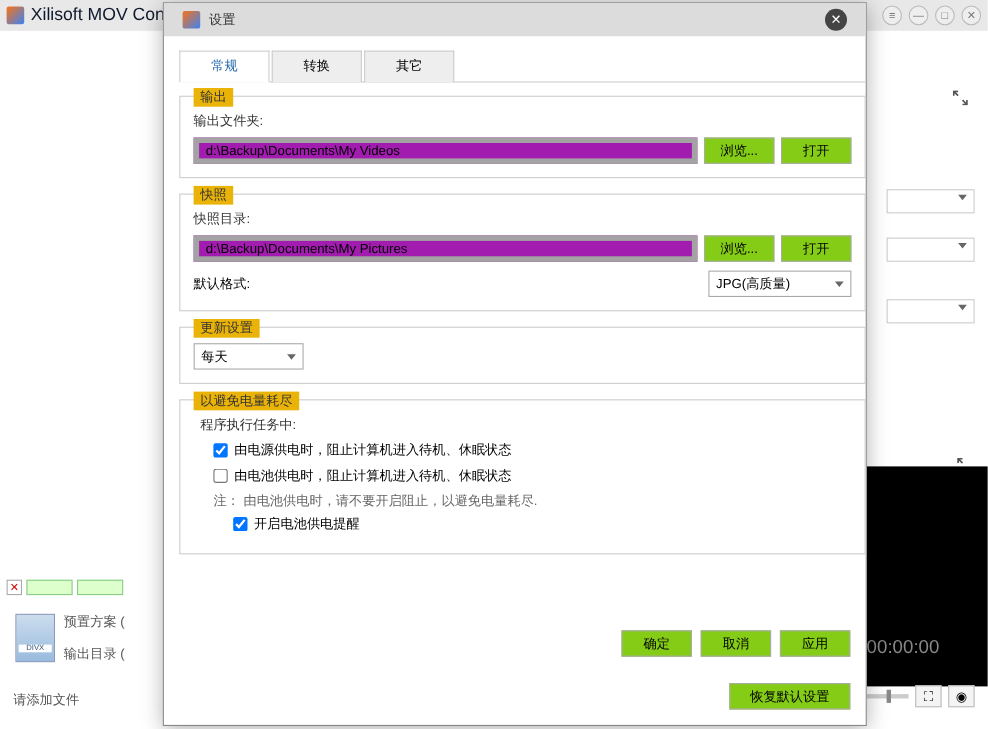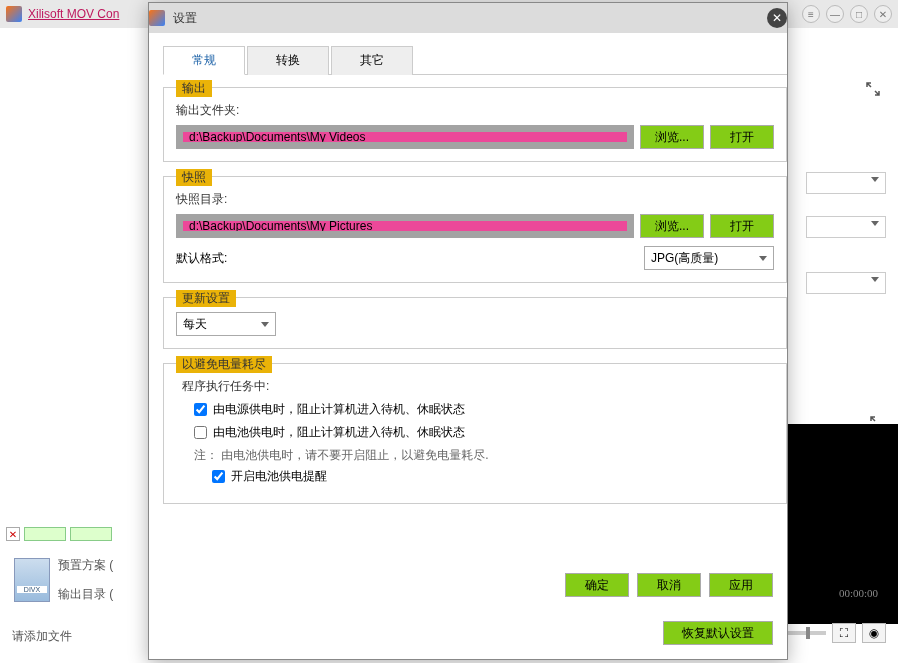--- a/index.html
+++ b/index.html
@@ -2,21 +2,21 @@
 <html><head>
 <meta charset="utf-8">
 <style>
 * { box-sizing: border-box; margin: 0; padding: 0; }
 body { font-family: "Microsoft YaHei", "SimSun", sans-serif; font-size: 12px; background: #fff; overflow: hidden; width: 898px; height: 663px; position: relative; }
 
 
 .main-window { position: absolute; top: 0; left: 0; width: 898px; height: 663px; background: #fff; }
 .main-titlebar { height: 28px; background: #e8e8e8; display: flex; align-items: center; padding: 0 6px; }
 .main-titlebar .app-icon { width: 16px; height: 16px; background: linear-gradient(135deg,#f97316,#3b82f6); border-radius: 2px; margin-right: 6px; }
-.main-titlebar .app-title { color: #be185d; font-size: 12px; text-decoration: underline; }
+.main-titlebar .app-title { color: #0f172a; font-size: 16px; }
 .main-titlebar .win-btns { margin-left: auto; display: flex; gap: 6px; }
 .win-btn { width: 18px; height: 18px; border: 1px solid #bbb; border-radius: 50%; display: flex; align-items: center; justify-content: center; font-size: 10px; color: #777; background: #eee; cursor: pointer; }
 
 .main-body { position: relative; height: 635px; }
 .expand-icon { position: absolute; top: 54px; right: 16px; width: 16px; height: 16px; }
 .dropdown-bg { position: absolute; right: 12px; height: 22px; width: 80px; border: 1px solid #ccc; background: #fff; }
 .dropdown-bg .chev { float: right; margin: 4px 6px 0 0; }
 
 .thumb-strip { position: absolute; left: 6px; bottom: 122px; display: flex; align-items: center; gap: 4px; }
 .thumb-x { width: 14px; height: 14px; border: 1px solid #aaa; display: flex; align-items: center; justify-content: center; color: #c00; font-size: 10px; }
@@ -24,44 +24,44 @@
 
 .preset-row { position: absolute; left: 14px; bottom: 60px; display: flex; align-items: center; gap: 8px; }
 .preset-row .file-ico { width: 36px; height: 44px; background: linear-gradient(#cde,#9bd); border: 1px solid #89b; position: relative; }
 .preset-row .file-ico::after { content: "DIVX"; position: absolute; bottom: 8px; left: 2px; right: 2px; font-size: 7px; text-align: center; background: #fff; color: #357; }
 .preset-labels { display: flex; flex-direction: column; gap: 12px; color: #555; }
 
 .status-text { position: absolute; left: 12px; bottom: 18px; color: #555; }
 
 .preview-pane { position: absolute; right: 0; top: 396px; width: 110px; height: 200px; background: #000; }
 .preview-expand { position: absolute; right: 14px; top: 388px; }
-.preview-time { position: absolute; right: 20px; bottom: 64px; color: #888; font-size: 11px; font-family: Liberation Serif, serif; }
+.preview-time { position: absolute; right: 44px; bottom: 64px; color: #888; font-size: 17px; }
 .preview-controls { position: absolute; right: 12px; bottom: 20px; display: flex; gap: 6px; align-items: center; }
 .pc-btn { width: 24px; height: 20px; border: 1px solid #bbb; background: #f4f4f4; display: flex; align-items: center; justify-content: center; }
 .pc-slider { width: 40px; height: 4px; background: #ccc; position: relative; }
 .pc-slider::after { content:""; position:absolute; left: 20px; top:-4px; width:4px; height:12px; background:#888; }
 
 
 .dialog { position: absolute; left: 148px; top: 2px; width: 640px; height: 658px; background: #fff; border: 1px solid #888; box-shadow: 0 4px 18px rgba(0,0,0,.3); display: flex; flex-direction: column; }
-.dlg-titlebar { height: 30px; background: #dcdcdc; display: flex; align-items: center; padding: 0 0; }
+.dlg-titlebar { height: 30px; background: #dcdcdc; display: flex; align-items: center; padding: 0 17px; }
 .dlg-titlebar .dlg-icon { width: 16px; height: 16px; background: linear-gradient(135deg,#f97316,#3b82f6); border-radius: 2px; margin-right: 8px; }
 .dlg-titlebar .dlg-title { color: #333; }
 .dlg-close { margin-left: auto; width: 20px; height: 20px; border-radius: 50%; background: #444; color: #fff; display: flex; align-items: center; justify-content: center; font-size: 12px; cursor: pointer; }
 
 .dlg-body { flex: 1; padding: 12px 0 8px 14px; overflow: hidden; }
 .tabs { display: flex; border-bottom: 1px solid #ccc; margin-bottom: 12px; }
 .tab { padding: 5px 28px; border: 1px solid #ccc; border-bottom: none; background: #eee; margin-right: 2px; cursor: pointer; position: relative; top: 1px; }
 .tab.active { background: #fff; border-bottom: 1px solid #fff; color: #2266aa; }
 
 .group { border: 1px solid #ccc; padding: 14px 12px 12px 12px; margin-bottom: 14px; position: relative; }
 .group-title { position: absolute; top: -8px; left: 12px; background: #eab308; padding: 0 6px; color: #333; }
 .label { color: #333; margin-bottom: 6px; display: block; }
 .row { display: flex; align-items: center; gap: 6px; margin-bottom: 8px; }
 .row:last-child { margin-bottom: 0; }
-.text-input { flex: 1; height: 24px; border: 7px solid #a3a3a3; padding: 0 6px; font-size: 12px; background: #ec4899; }
+.text-input { flex: 1; height: 24px; border: 5px solid #a3a3a3; padding: 0 6px; font-size: 12px; background: #a21caf; }
 .btn { height: 24px; min-width: 64px; padding: 0 10px; border: 1px solid #aaa; background: #84cc16; cursor: pointer; font-size: 12px; }
 .select { height: 24px; border: 1px solid #aaa; background: #fff; padding: 0 6px; display: flex; align-items: center; justify-content: space-between; cursor: pointer; }
 .select .chev { margin-left: 8px; }
 .checkbox-row { display: flex; align-items: center; gap: 6px; margin-bottom: 6px; }
 .checkbox-row input[type=checkbox] { width: 13px; height: 13px; }
 .indent { margin-left: 18px; }
 .note { color: #666; margin: 6px 0 4px 18px; }
 
 .dlg-footer { padding: 10px 14px 14px 14px; display: flex; align-items: center; gap: 8px; }
 .dlg-footer .spacer { flex: 1; }

